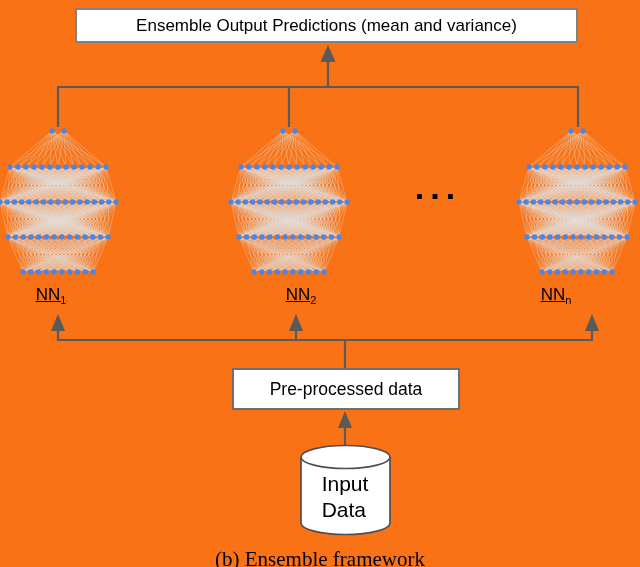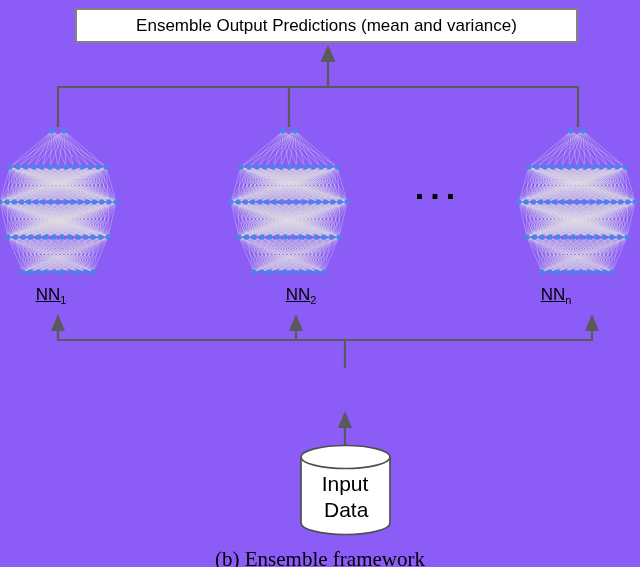--- a/index.html
+++ b/index.html
@@ -2,21 +2,21 @@
 <html><head>
 <meta charset="utf-8">
 <style>
   html, body { margin: 0; padding: 0; }
   body {
     width: 640px; height: 567px; overflow: hidden;
     background: #ffffff;
     font-family: "Liberation Sans", sans-serif;
     color: #000;
   }
-  .canvas { position: relative; width: 640px; height: 567px; background: #8b5cf6; }
+  .canvas { position: relative; width: 640px; height: 567px; background: #f97316; }
   svg.layer { position: absolute; left: 0; top: 0; }
 
   .wire { stroke: #5a5a5a; stroke-width: 2.2; fill: none; }
   .head { fill: #5a5a5a; stroke: none; }
   .cyl  { stroke: #4f4f4f; stroke-width: 1.7; fill: #ffffff; }
 
   .box {
     position: absolute; background: #fff;
     display: flex; align-items: center; justify-content: center;
     text-align: center;
@@ -33,21 +33,21 @@
     position: absolute; top: 285px; transform: translateX(-50%);
     font-size: 17px; white-space: nowrap; text-decoration: underline;
   }
   .nn-label sub { font-size: 11px; line-height: 0; }
   .ellipsis {
     position: absolute; left: 438px; top: 170px; transform: translateX(-50%);
     font-size: 34px; line-height: 34px; font-weight: bold; letter-spacing: 6px;
   }
   .datastore-label {
     position: absolute; left: 345px; top: 471px; transform: translateX(-50%);
-    font-size: 21px; line-height: 26px; text-align: right;
+    font-size: 21px; line-height: 26px; text-align: left;
   }
   .caption {
     position: absolute; left: 0; top: 546px; width: 640px;
     text-align: center; font-family: "Liberation Serif", serif;
     font-size: 21px; line-height: 26px;
   }
 </style>
 </head>
 <body>
 
@@ -2139,20 +2139,23 @@
   <div class="nn-label" style="left:51px">
     <span>NN</span><sub>1</sub>
   </div>
   <div class="nn-label" style="left:301px">
     <span>NN</span><sub>2</sub>
   </div>
   <div class="nn-label" style="left:556px">
     <span>NN</span><sub>n</sub>
   </div>
 
+  <div class="box preprocess-box">
+    <span>Pre-processed data</span>
+  </div>
 
   <div class="datastore-label">
     <div>Input</div>
     <div>Data</div>
   </div>
 
   <div class="caption">(b) Ensemble framework</div>
 </div>
 
 </body></html>

